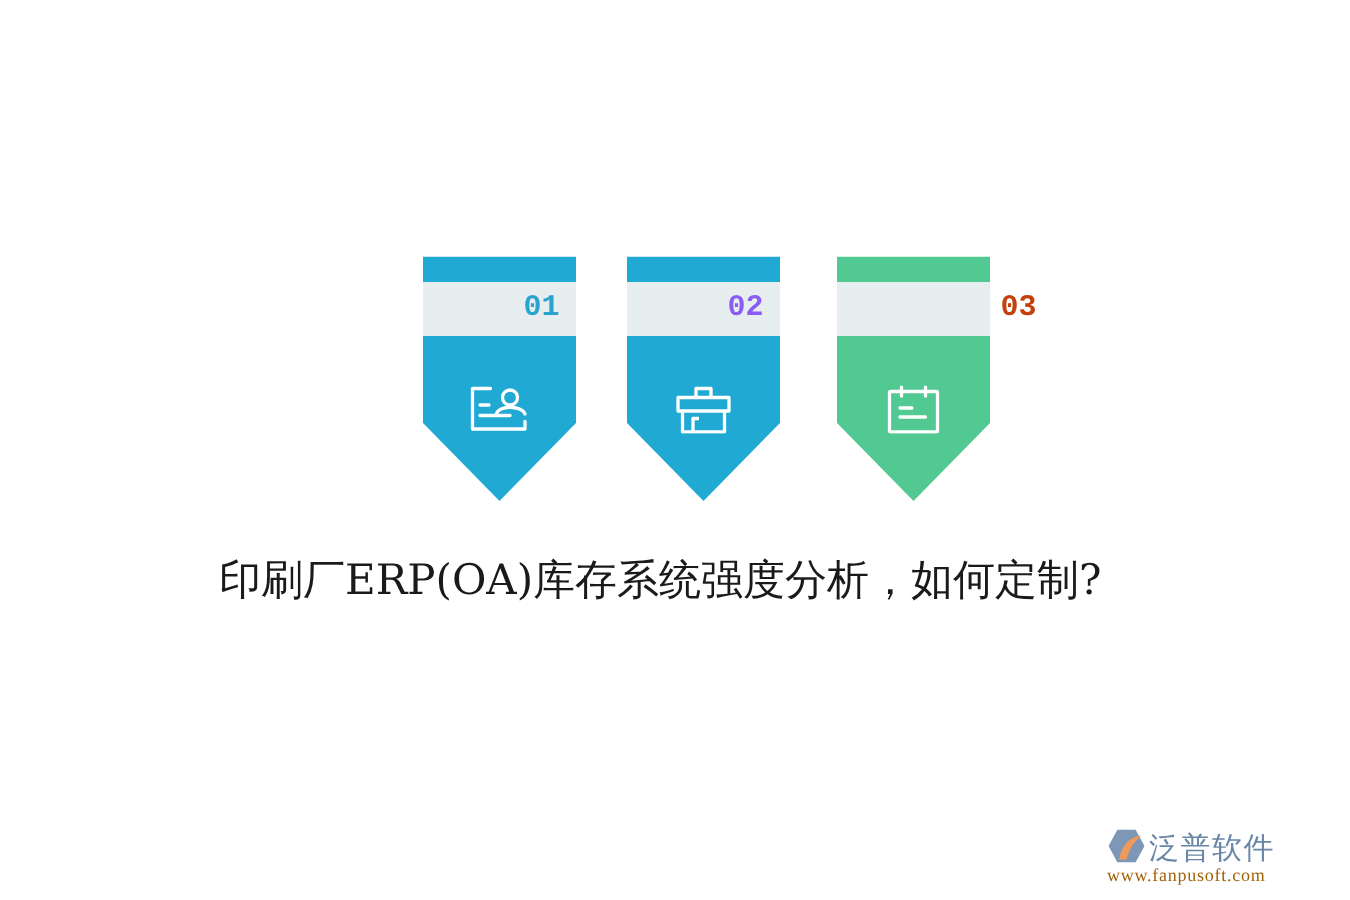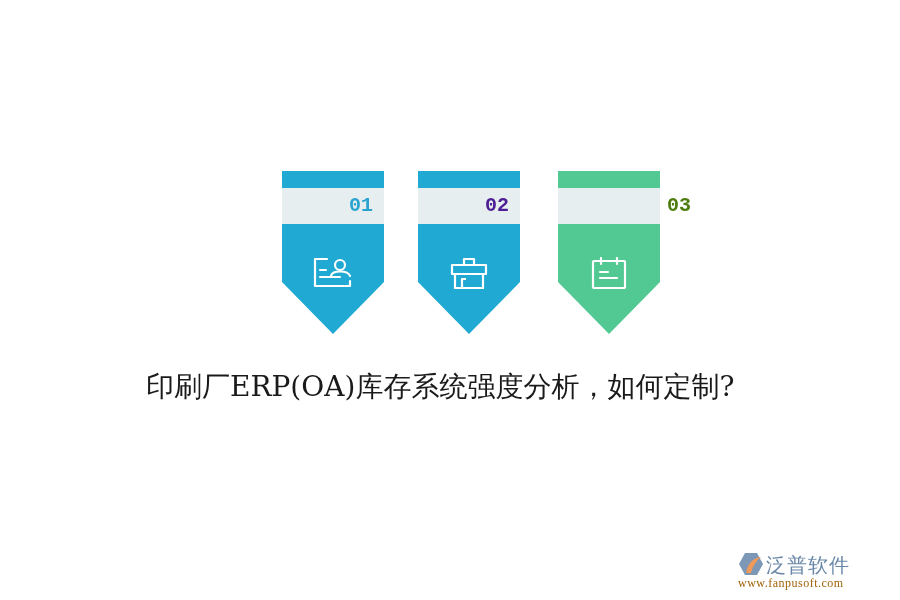--- a/index.html
+++ b/index.html
@@ -34,37 +34,37 @@
       <path d="M18 19 C19 13 35 13 37 19"></path>
     </g>
   </svg>
 </div>
 
 <div class="badge" style="left:418px;">
   <svg class="shape" width="102" height="163" viewBox="0 0 102 163">
     <polygon points="0,0 102,0 102,111 51,163 0,111" fill="#20a9d3"></polygon>
     <rect x="0" y="17" width="102" height="36" fill="#e7eef0"></rect>
   </svg>
-  <div class="num" style="color:#4c1d95;">02</div>
+  <div class="num" style="color:#8b5cf6;">02</div>
   <svg class="icon" viewBox="0 0 40 32">
     <g fill="none" stroke="#ffffff" stroke-width="2.2" stroke-linejoin="round">
       <path d="M15 8 V2 H25 V8"></path>
       <rect x="3" y="8" width="34" height="9"></rect>
       <path d="M6 17 V31 H34 V17"></path>
       <path d="M13 31 V22 H17"></path>
     </g>
   </svg>
 </div>
 
 <div class="badge" style="left:558px;">
   <svg class="shape" width="102" height="163" viewBox="0 0 102 163">
     <polygon points="0,0 102,0 102,111 51,163 0,111" fill="#52c992"></polygon>
     <rect x="0" y="17" width="102" height="36" fill="#e7eef0"></rect>
   </svg>
-  <div class="num" style="color:#4d7c0f;padding-left:42px;">03</div>
+  <div class="num" style="color:#c2410c;padding-left:42px;">03</div>
   <svg class="icon" viewBox="0 0 40 32">
     <g fill="none" stroke="#ffffff" stroke-width="2.2" stroke-linecap="round" stroke-linejoin="round">
       <rect x="4" y="4" width="32" height="27" rx="1"></rect>
       <line x1="12" y1="1" x2="12" y2="7"></line>
       <line x1="28" y1="1" x2="28" y2="7"></line>
       <line x1="11" y1="15" x2="19" y2="15"></line>
       <line x1="11" y1="21" x2="28" y2="21"></line>
     </g>
   </svg>
 </div>

